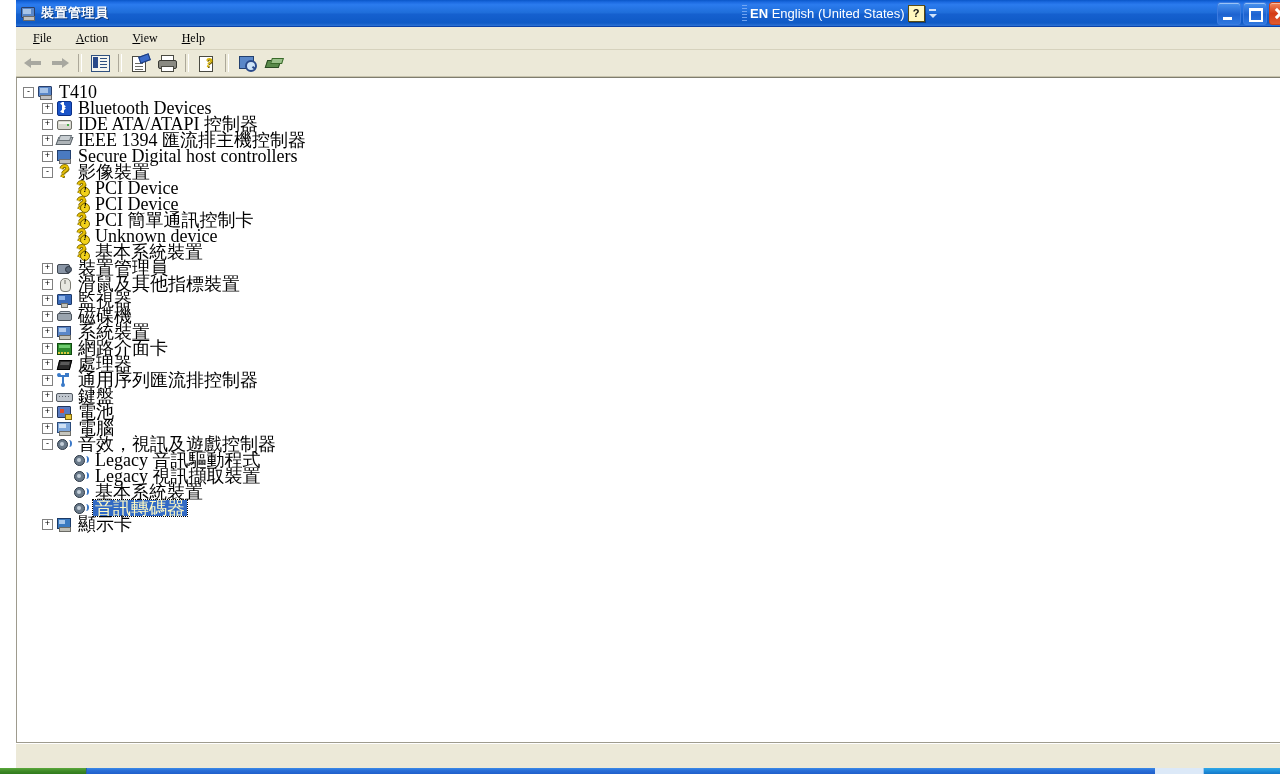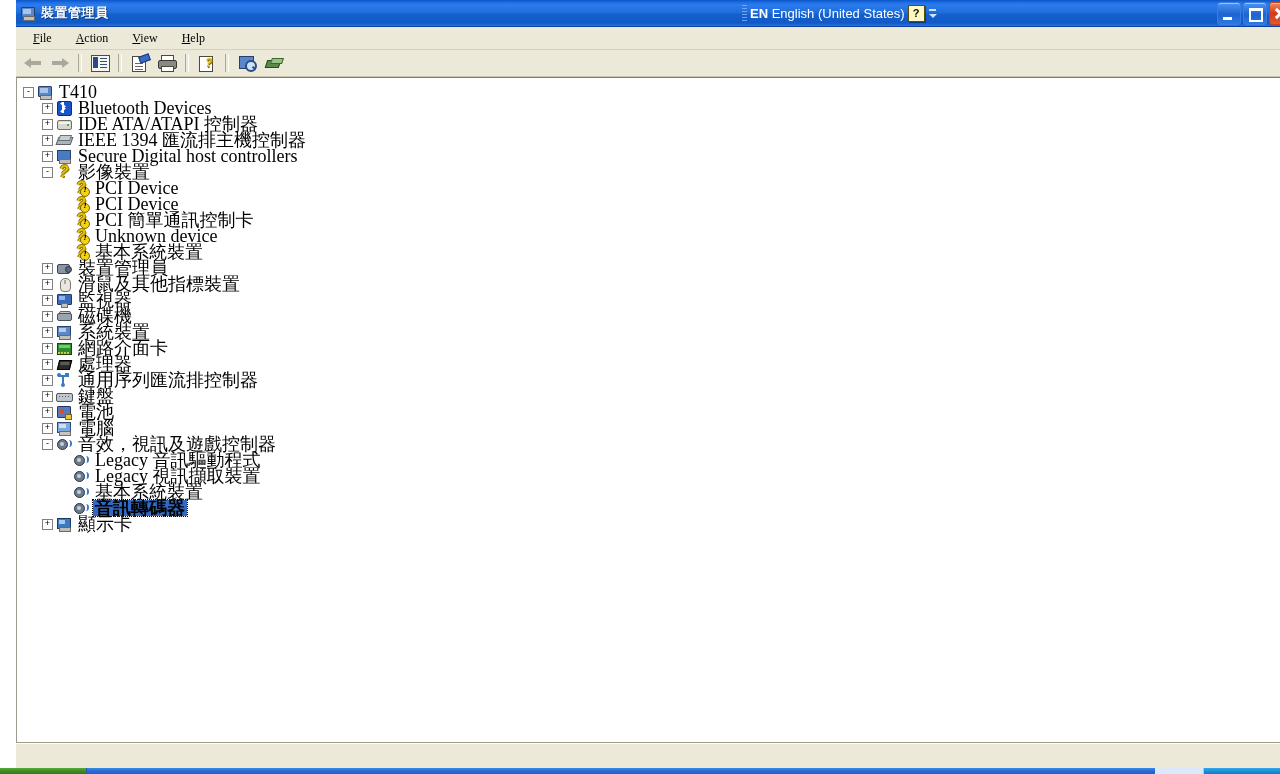--- a/index.html
+++ b/index.html
@@ -112,21 +112,21 @@
     font-family:"Liberation Sans","DejaVu Sans",sans-serif;
     flex:0 0 9px;margin-right:3px;cursor:pointer;position:relative;
   }
   .exp-spacer{width:9px;flex:0 0 9px;margin-right:3px;}
   .ico{width:16px;height:16px;flex:0 0 16px;margin-right:4px;position:relative;}
   .label{
     font-family:"Liberation Serif","DejaVu Serif",serif;font-size:18px;color:#000;
     line-height:16px;padding:0 2px;
   }
   .row.selected .label{
-    background:#316AC5;color:#000000;outline:1px dotted #000;outline-offset:0;font-weight:bold;
+    background:#316AC5;color:#fef9c3;outline:1px dotted #000;outline-offset:0;
   }
 
   
   .statusbar{
     flex:0 0 24px;height:24px;background:#ECE9D8;position:relative;
     border-top:1px solid #FFFFFF;
   }
   .grip-resize{
     position:absolute;right:2px;bottom:1px;width:14px;height:14px;
   }

